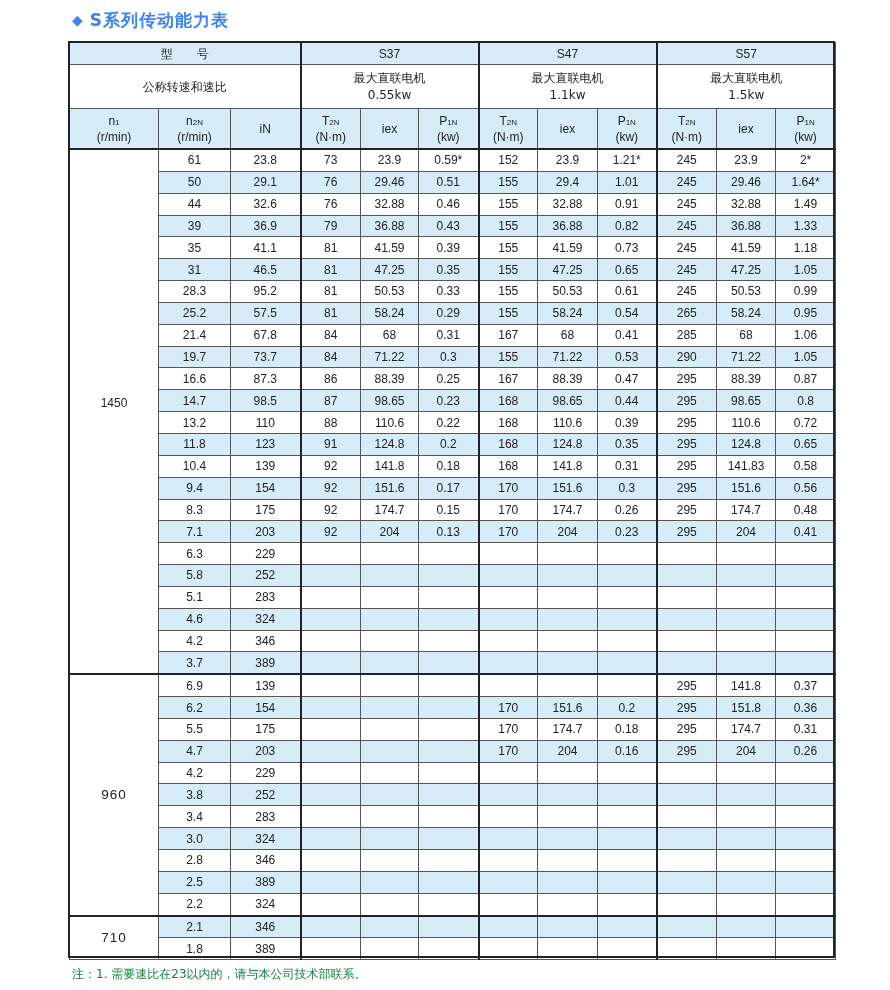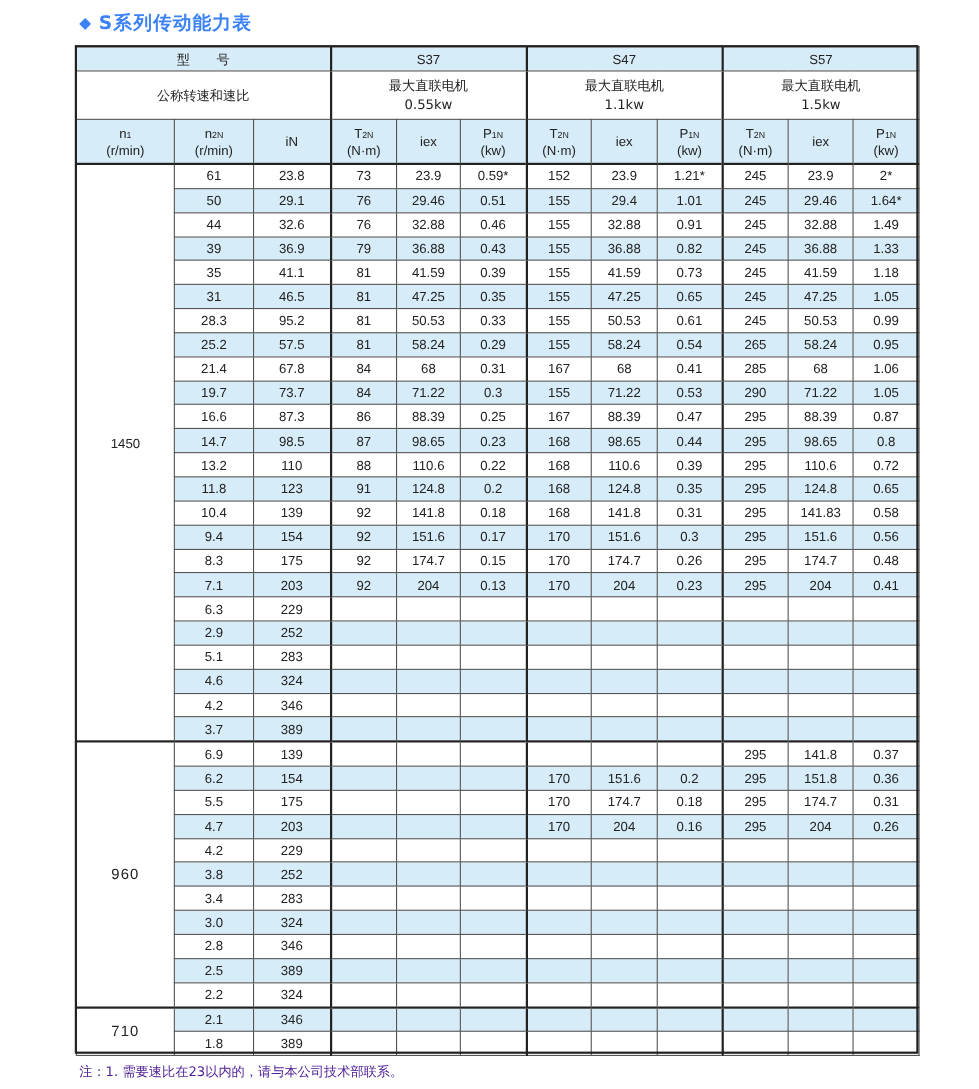--- a/index.html
+++ b/index.html
@@ -17,21 +17,21 @@
   .r-motor td { height:43px; font-size:12.5px; font-family:"DejaVu Sans", sans-serif; }
   .r-cols td { height:39px; font-size:12px; line-height:15px; }
   .r-data td { height:20.85px; font-size:12px; }
   .r-data.blue td.c { background:#d6ecf8; }
   td.thickL { border-left:2px solid #222 !important; }
   td.thickT { border-top:2px solid #222 !important;margin-top:32px; }
   td.n1 { background:#fff; font-size:12px; }
   td.n1.big { font-size:13.5px; letter-spacing:1px; }
   sub.s { font-size:8px; vertical-align:baseline; position:relative; top:0px; }
   .notes { position:absolute; top:966px; left:72px; width:780px; font-size:12px;
-           font-family:"DejaVu Sans", sans-serif; color:#4c1d95; }
+           font-family:"DejaVu Sans", sans-serif; color:#15803d; }
   .notes .n2 { position:absolute; left:358px; top:0; white-space:nowrap; }
   .notes .n1t { white-space:nowrap; }
   .outer { position:absolute; left:68px; top:41px; width:767px; height:917px;
            border:2px solid #222; box-sizing:border-box; pointer-events:none; }
 </style>
 </head>
 <body>
 
 <div class="title">
   <span class="diamond">◆</span><span>S系列传动能力表</span>
@@ -364,21 +364,21 @@
         <td class="c"></td>
         <td class="c"></td>
         <td class="c thickL"></td>
         <td class="c"></td>
         <td class="c"></td>
         <td class="c thickL"></td>
         <td class="c"></td>
         <td class="c"></td>
       </tr>
       <tr class="r-data blue">
-        <td class="c">2.9</td>
+        <td class="c">5.8</td>
         <td class="c">252</td>
         <td class="c thickL"></td>
         <td class="c"></td>
         <td class="c"></td>
         <td class="c thickL"></td>
         <td class="c"></td>
         <td class="c"></td>
         <td class="c thickL"></td>
         <td class="c"></td>
         <td class="c"></td>

